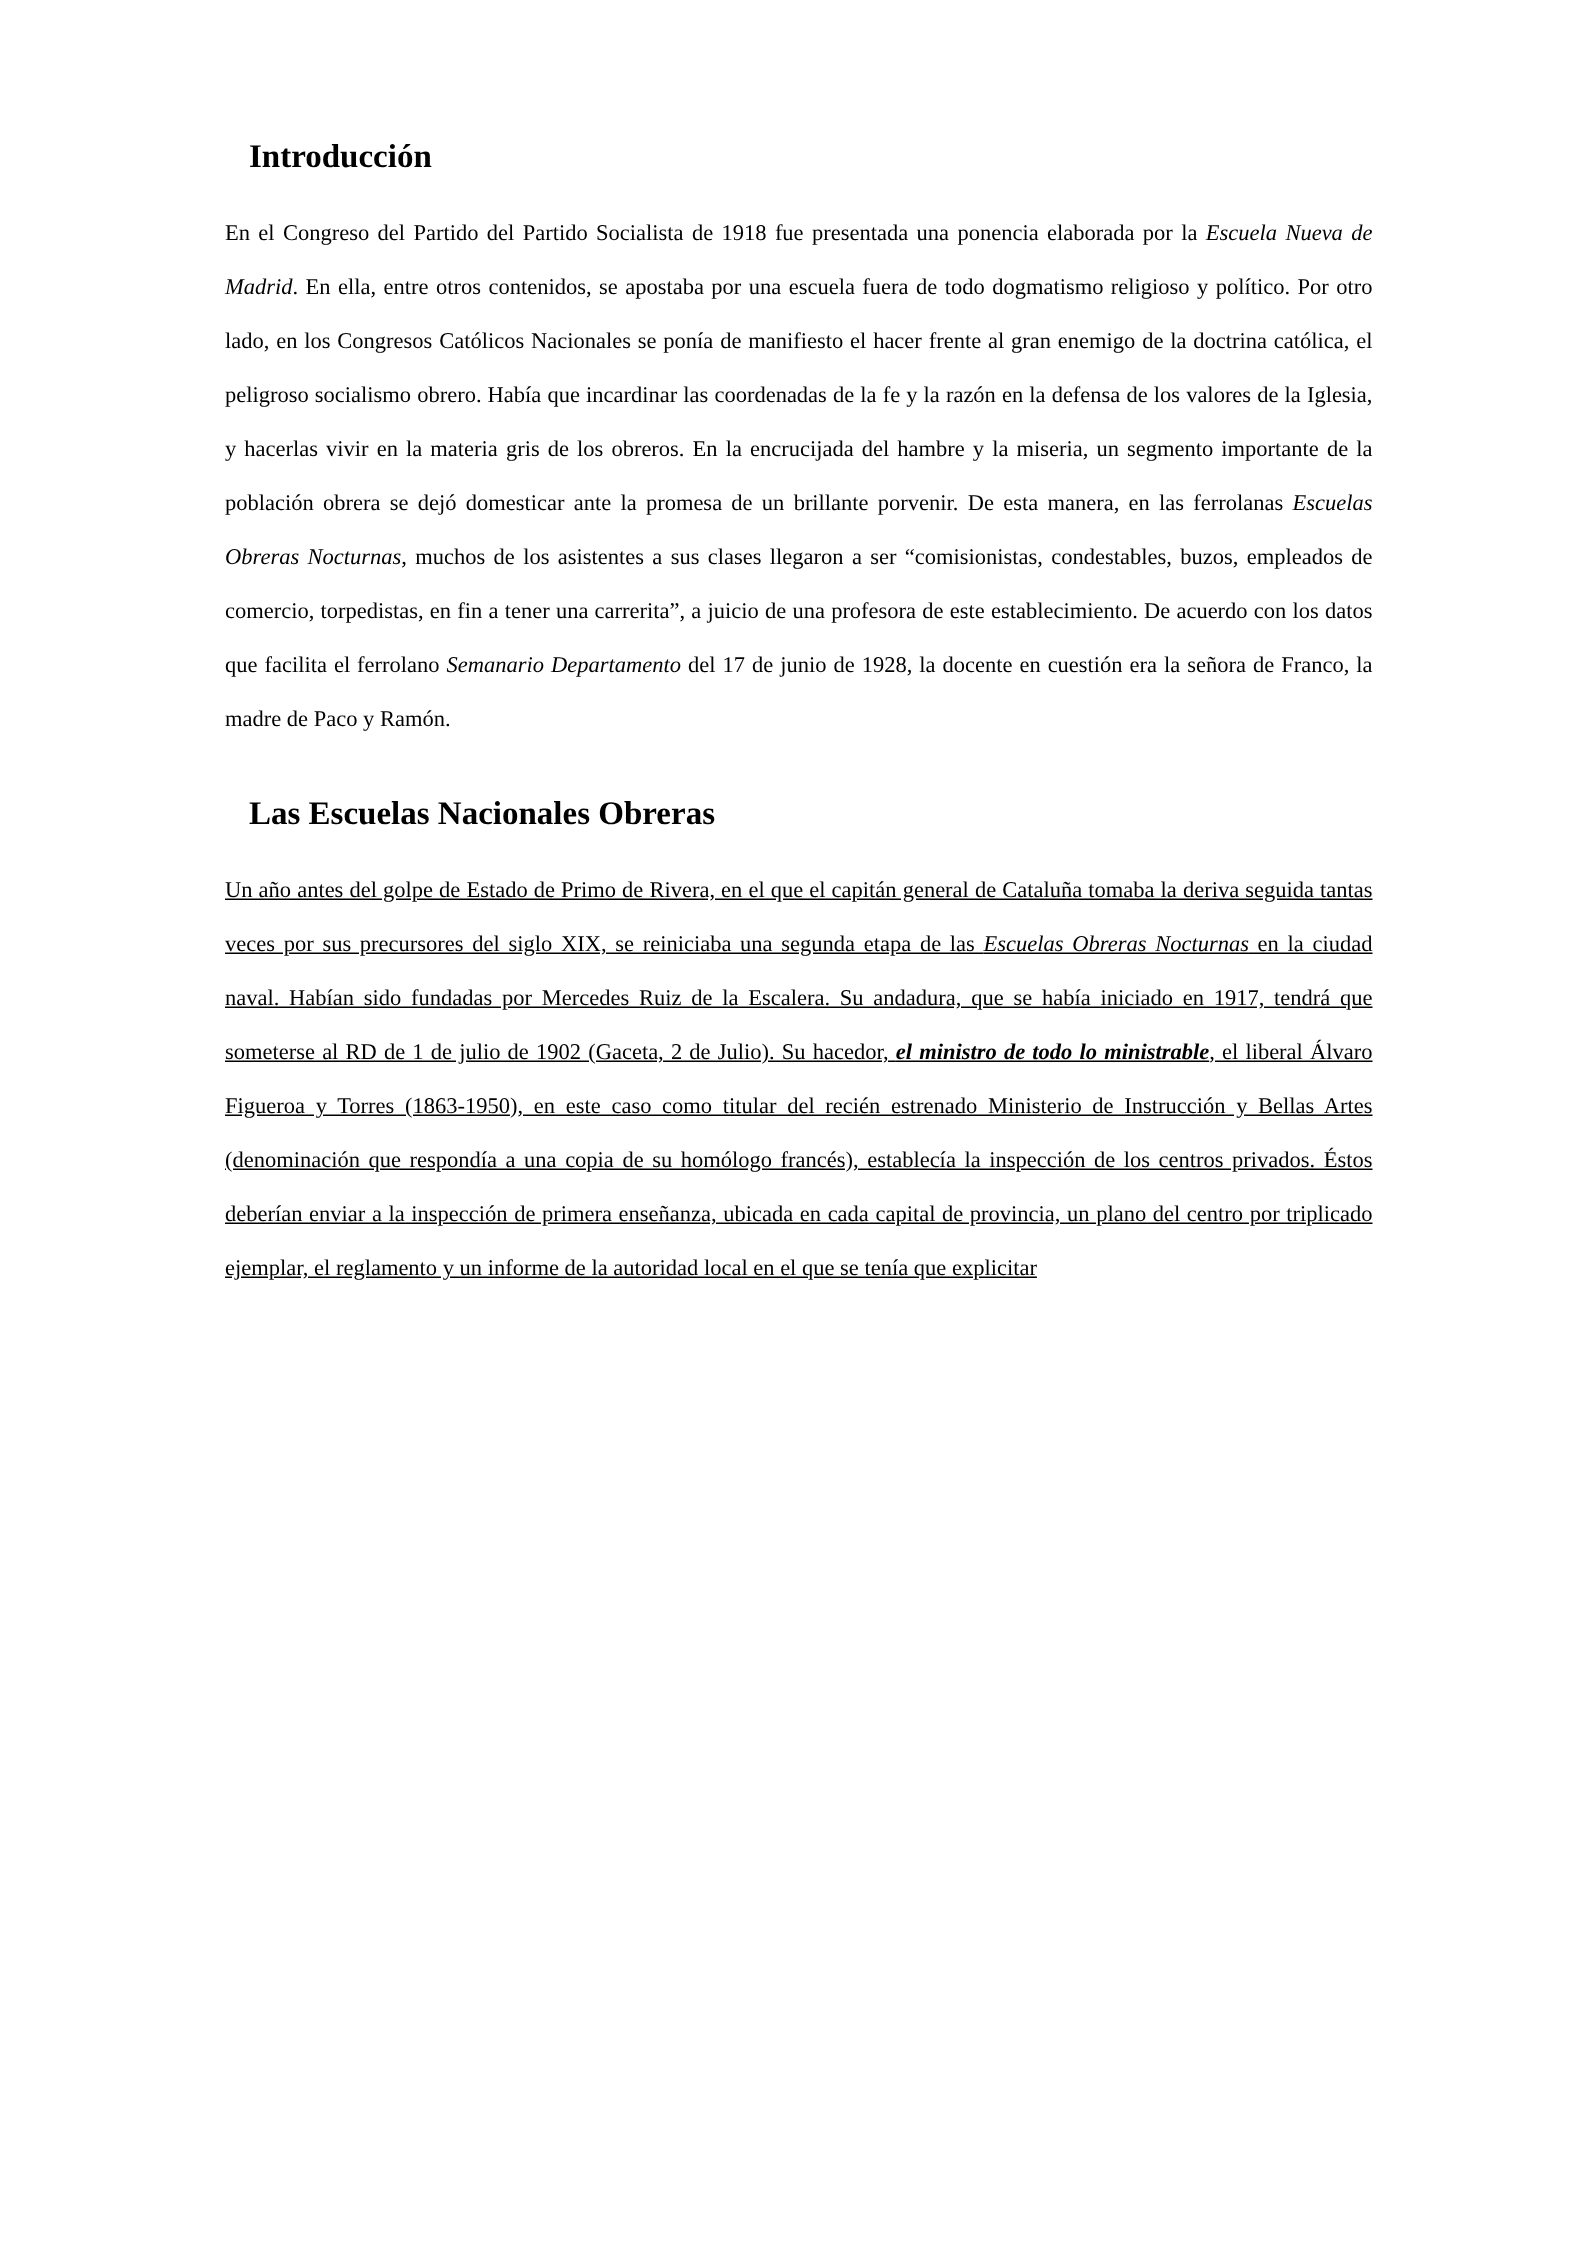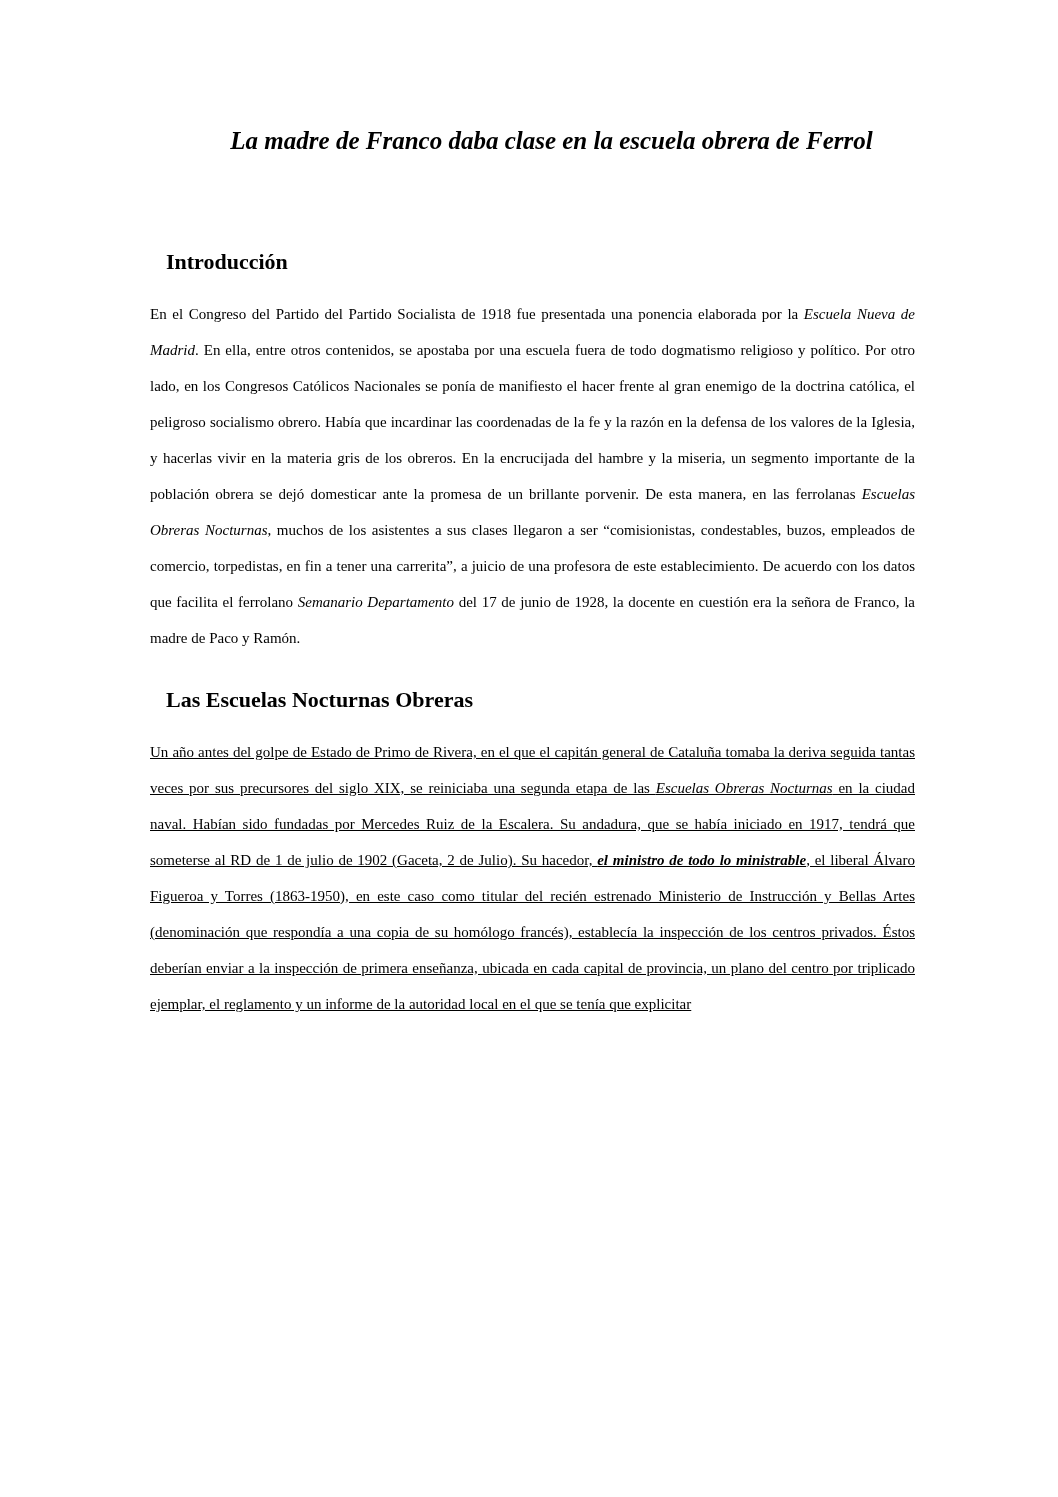--- a/index.html
+++ b/index.html
@@ -51,24 +51,23 @@
   }
   .body-paragraph.second { margin-top: 12px; text-decoration: underline; }
   .run-italic     { font-style: italic; }
   .run-bolditalic { font-style: italic; font-weight: bold; }
 </style>
 </head>
 <body>
 
 <div class="page">
 
-  <h1 class="doc-title">La madre de Franco daba clase en la escuela obrera de Ferrol</h1>
 
 
   <h2 class="section-heading heading-intro">Introducción</h2>
 
   <p class="body-paragraph first"><span>En el Congreso del Partido del Partido Socialista de 1918 fue presentada una ponencia elaborada por la </span><span class="run-italic">Escuela Nueva de Madrid</span><span>. En ella, entre otros contenidos, se apostaba por una escuela fuera de todo dogmatismo religioso y político. Por otro lado, en los Congresos Católicos Nacionales se ponía de manifiesto el hacer frente al gran enemigo de la doctrina católica, el peligroso socialismo obrero. Había que incardinar las coordenadas de la fe y la razón en la defensa de los valores de la Iglesia, y hacerlas vivir en la materia gris de los obreros. En la encrucijada del hambre y la miseria, un segmento importante de la población obrera se dejó domesticar ante la promesa de un brillante porvenir. De esta manera, en las ferrolanas </span><span class="run-italic">Escuelas Obreras Nocturnas</span><span>, muchos de los asistentes a sus clases llegaron a ser “comisionistas, condestables, buzos, empleados de comercio, torpedistas, en fin a tener una carrerita”, a juicio de una profesora de este establecimiento. De acuerdo con los datos que facilita el ferrolano </span><span class="run-italic">Semanario Departamento</span><span> del 17 de junio de 1928, la docente en cuestión era la señora de Franco, la madre de Paco y Ramón.</span></p>
 
-  <h2 class="section-heading heading-escuelas">Las Escuelas Nocturnas Obreras</h2>
+  <h2 class="section-heading heading-escuelas">Las Escuelas Nacionales Obreras</h2>
 
   <p class="body-paragraph second"><span>Un año antes del golpe de Estado de Primo de Rivera, en el que el capitán general de Cataluña tomaba la deriva seguida tantas veces por sus precursores del siglo XIX, se reiniciaba una segunda etapa de las </span><span class="run-italic">Escuelas Obreras Nocturnas</span><span> en la ciudad naval. Habían sido fundadas por Mercedes Ruiz de la Escalera. Su andadura, que se había iniciado en 1917, tendrá que someterse al RD de 1 de julio de 1902 (Gaceta, 2 de Julio). Su hacedor, </span><span class="run-bolditalic">el ministro de todo lo ministrable</span><span>, el liberal Álvaro Figueroa y Torres (1863-1950), en este caso como titular del recién estrenado Ministerio de Instrucción y Bellas Artes (denominación que respondía a una copia de su homólogo francés), establecía la inspección de los centros privados. Éstos deberían enviar a la inspección de primera enseñanza, ubicada en cada capital de provincia, un plano del centro por triplicado ejemplar, el reglamento y un informe de la autoridad local en el que se tenía que explicitar</span></p>
 
 </div>
 
 </body></html>

